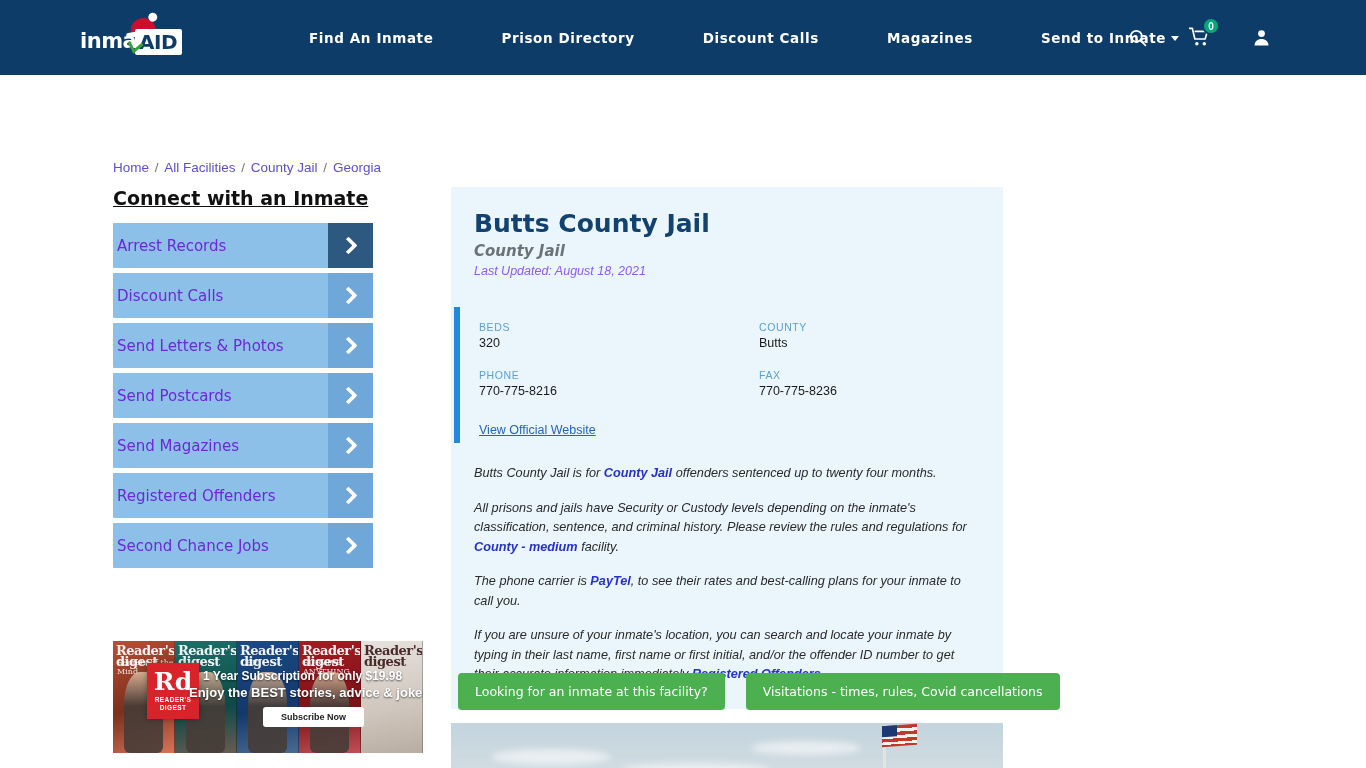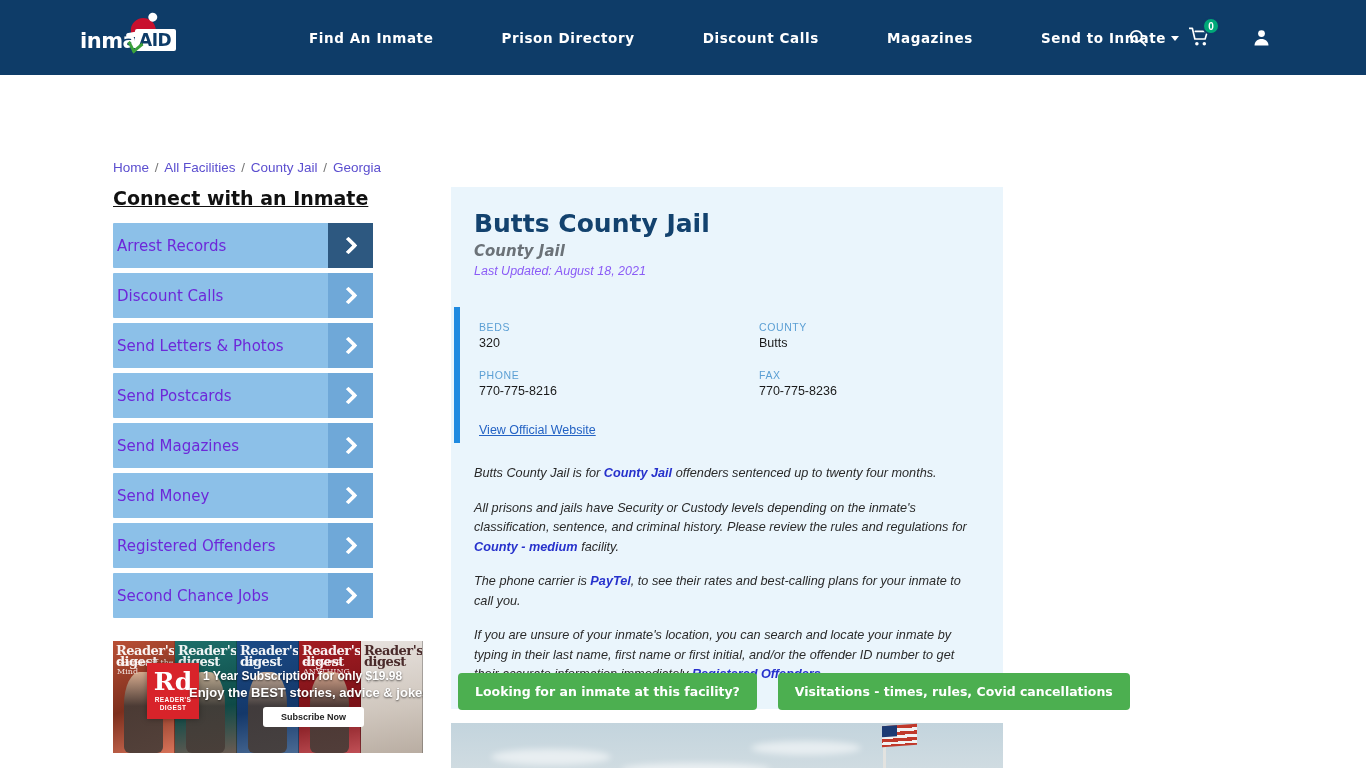--- a/index.html
+++ b/index.html
@@ -26,21 +26,21 @@
   }
   .logo-text {
     font-size: 21px; font-weight: bold; color: #ffffff;
     letter-spacing: -0.5px; line-height: 34px;
     position: absolute; left: 0; top: 3px;
     font-family: "DejaVu Sans", sans-serif;
   }
   .logo-aid {
     position: absolute; left: 55px; top: 8px;
     background: #ffffff; color: #0e3c68;
-    font-size: 17px; font-weight: bold;
+    font-size: 20px; font-weight: bold;
     padding: 1px 5px 1px 4px;
     border-radius: 2px;
     font-family: "DejaVu Sans", sans-serif;
     letter-spacing: -0.5px;
   }
   .logo-cap {
     position: absolute; left: 50px; top: -3px;
     width: 25px; height: 17px;
     background: #c8102e;
     border-radius: 13px 13px 3px 3px;
@@ -283,21 +283,21 @@
   }
 
   
   .cta-row {
     position: absolute; left: 458px; top: 598px;
     display: flex; gap: 21px;
   }
   .cta-btn {
     background: #4caf50;
     color: #ffffff;
-    font-size: 12.5px; font-weight: bold;
+    font-size: 12.5px; font-weight: normal;
     padding: 0 17px; height: 37px;
     display: flex; align-items: center;
     border-radius: 4px; cursor: pointer;
     white-space: nowrap;
     font-family: "DejaVu Sans", sans-serif;
   }
 
   
   .photo {
     position: absolute; left: 451px; top: 648px;
@@ -399,26 +399,20 @@
         </span>
     </div>
     <div class="side-btn">
       <span class="side-btn-label">Send Postcards</span>
       <span class="side-btn-arrow">
           <span class="chev"></span>
         </span>
     </div>
     <div class="side-btn">
       <span class="side-btn-label">Send Magazines</span>
-      <span class="side-btn-arrow">
-          <span class="chev"></span>
-        </span>
-    </div>
-    <div class="side-btn">
-      <span class="side-btn-label">Send Money</span>
       <span class="side-btn-arrow">
           <span class="chev"></span>
         </span>
     </div>
     <div class="side-btn">
       <span class="side-btn-label">Registered Offenders</span>
       <span class="side-btn-arrow">
           <span class="chev"></span>
         </span>
     </div>

